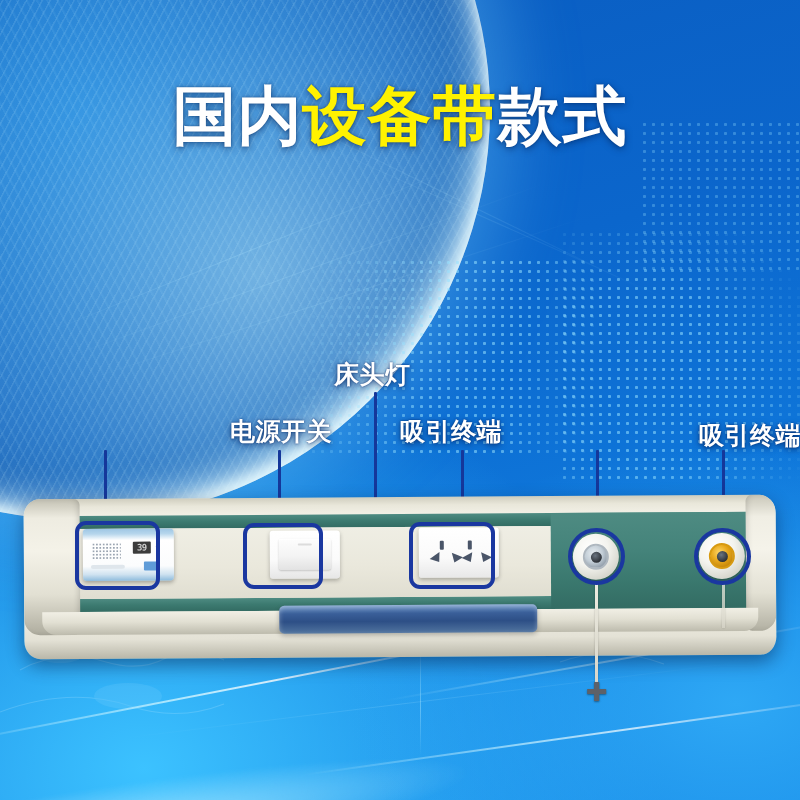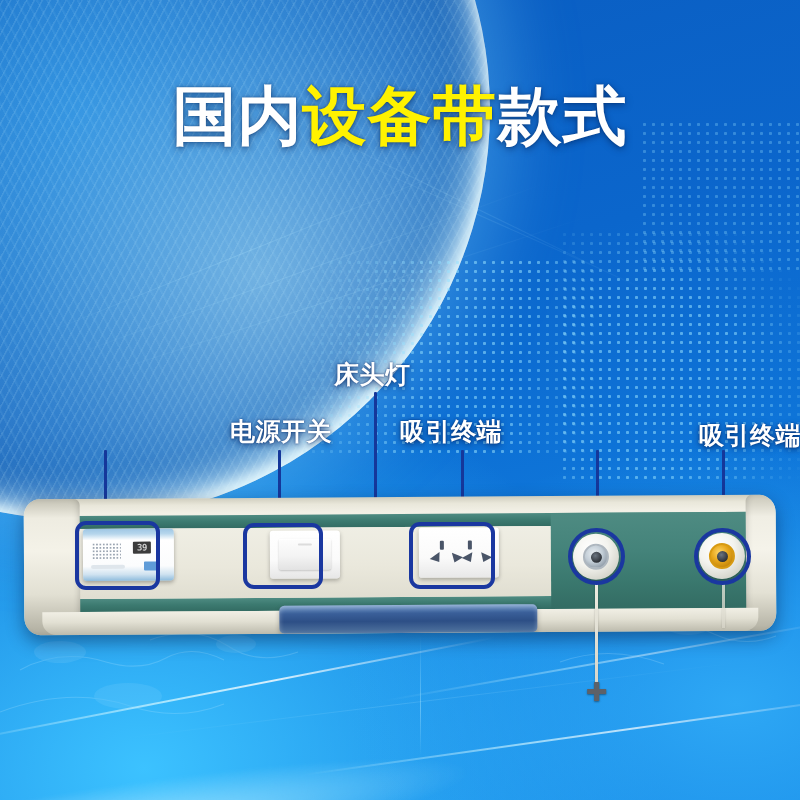--- a/index.html
+++ b/index.html
@@ -130,21 +130,21 @@
     position: absolute;
     width: 3px;
     background: #15379a;
     border-radius: 1px;
   }
 
   
   #panel {
     position: absolute;
     left: 24px; top: 497px;
-    width: 752px; height: 136px;
+    width: 752px; height: 160px;
   }
   .panel-body {
     position: absolute; inset: 0;
     border-radius: 16px/18px;
     background: linear-gradient(180deg,
       #cfcdbe 0%, #e9e7da 5%, #f2f0e6 11%,
       #ecebe0 30%, #e6e4d8 52%,
       #efede3 72%, #e4e2d6 88%, #b9b7a9 100%);
     box-shadow: 0 7px 18px rgba(0,20,60,0.45);
     overflow: hidden;

